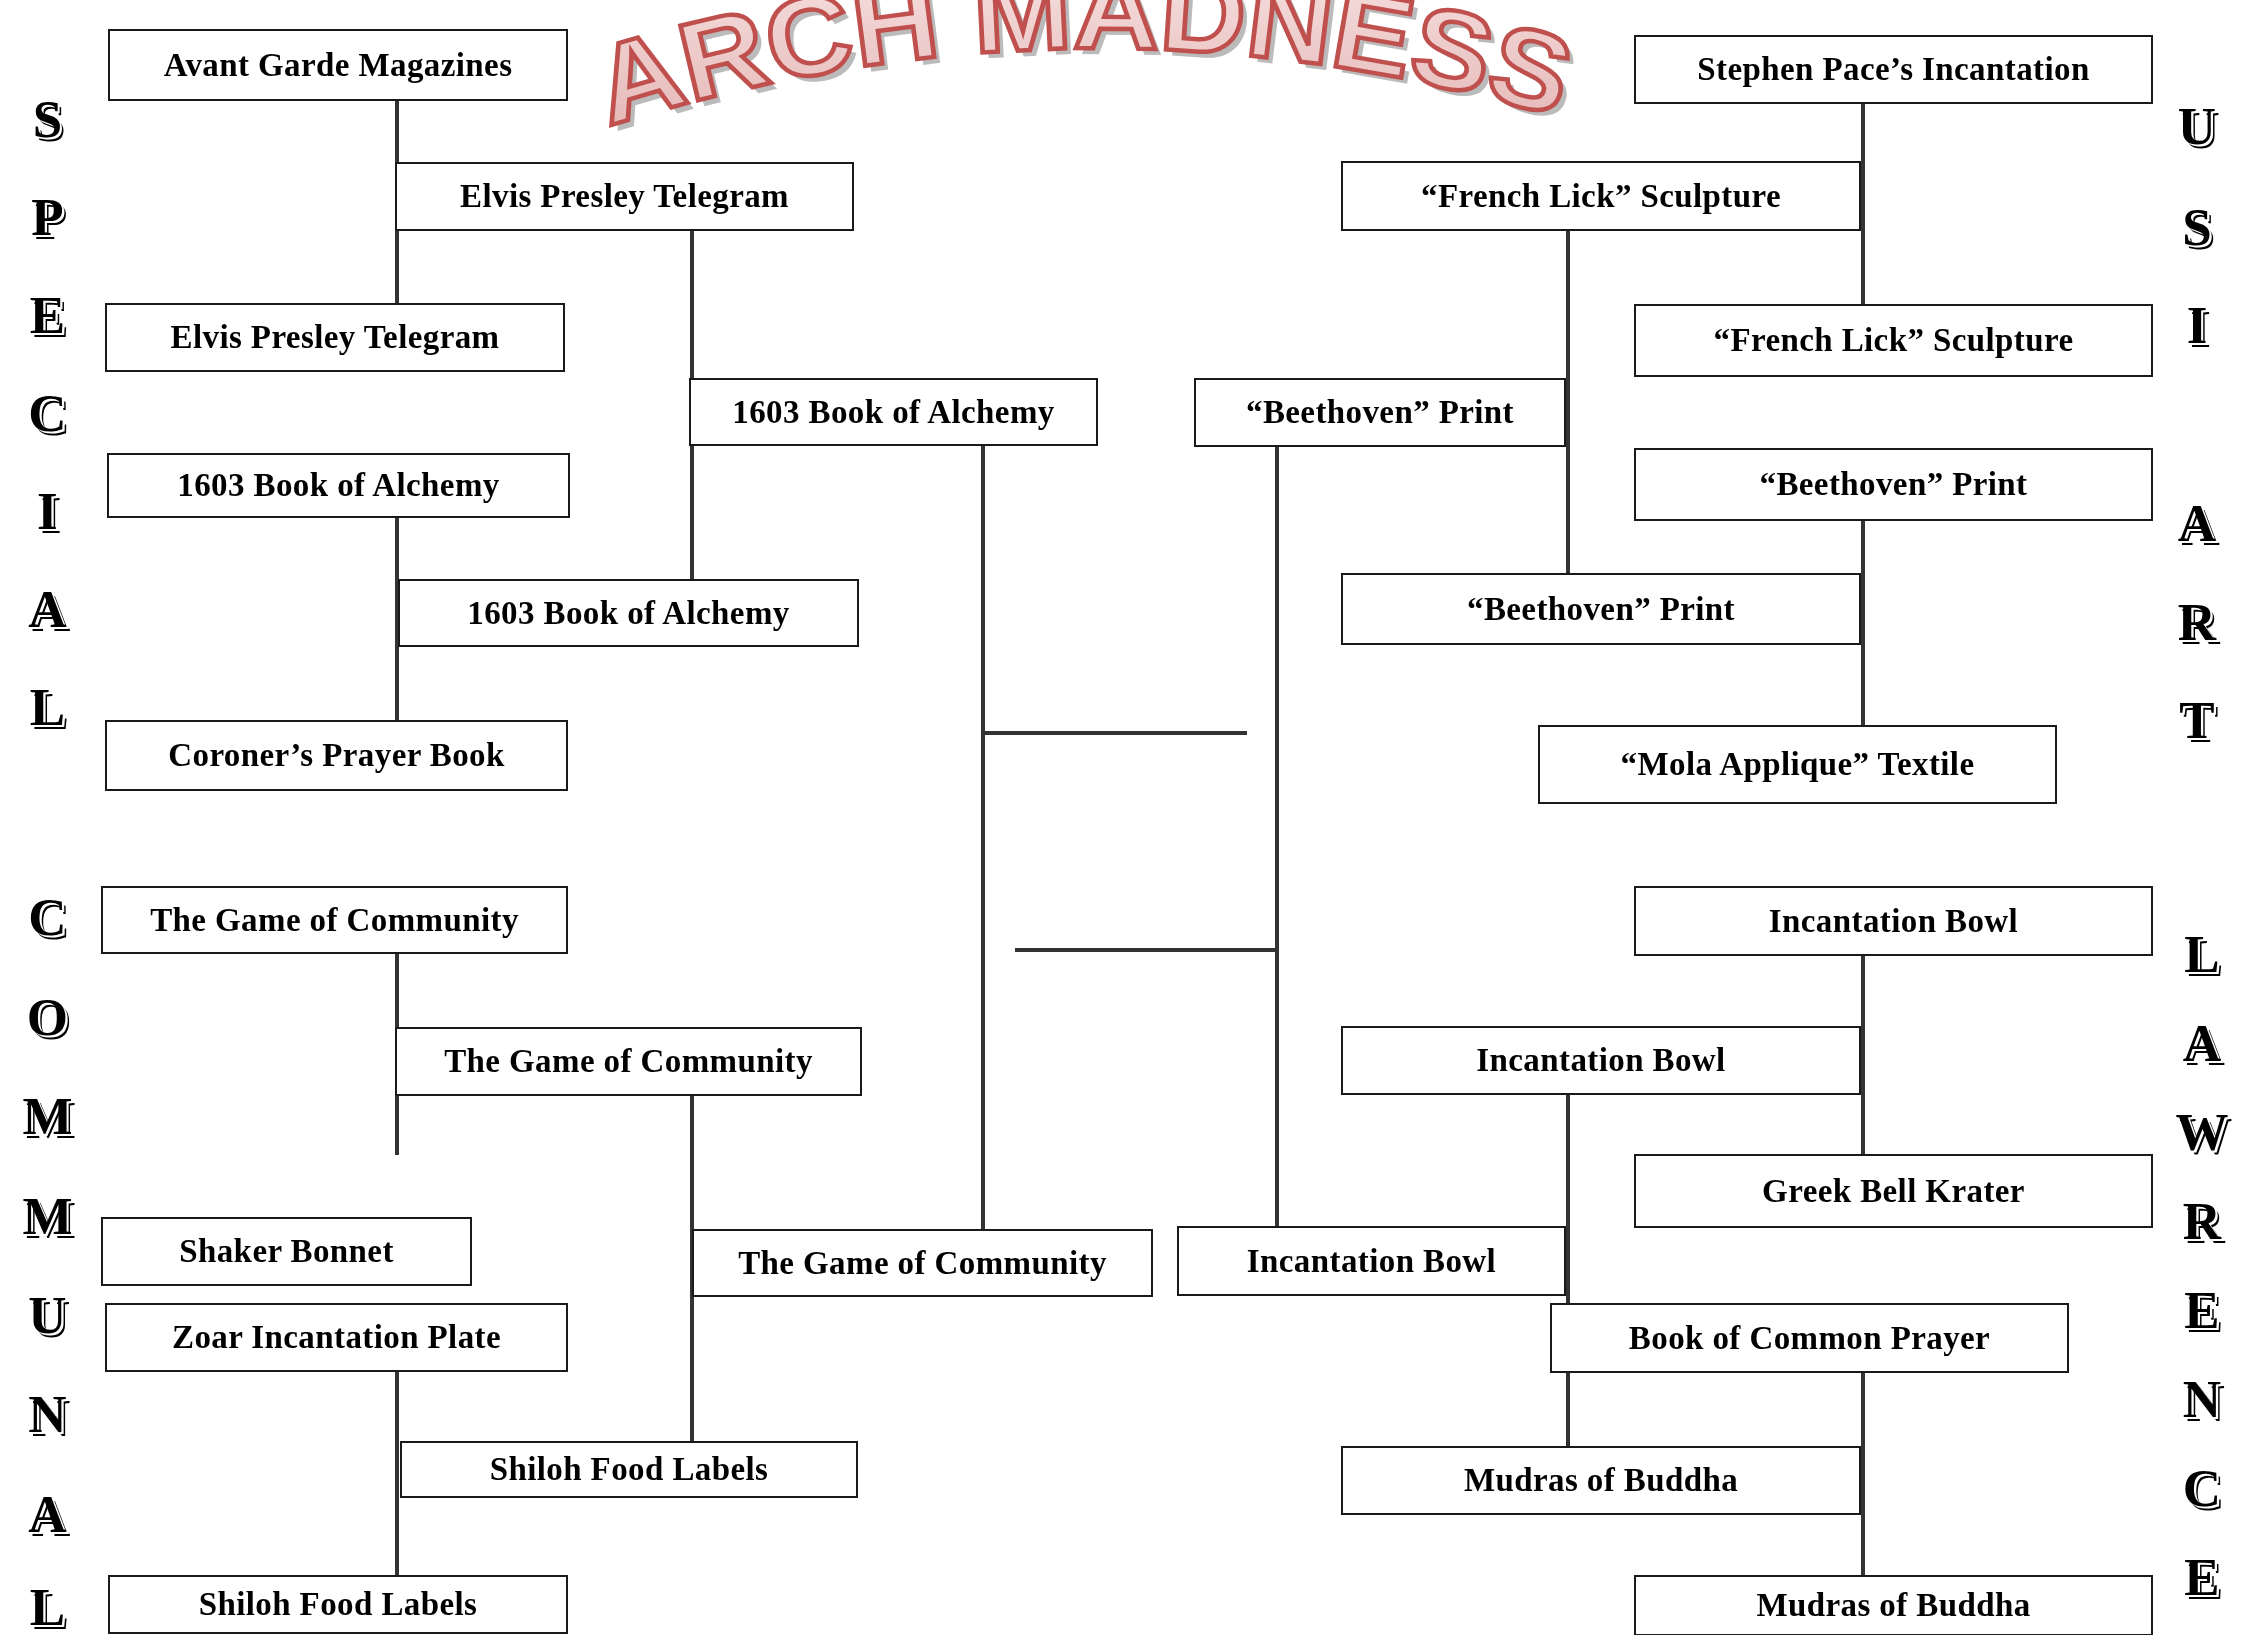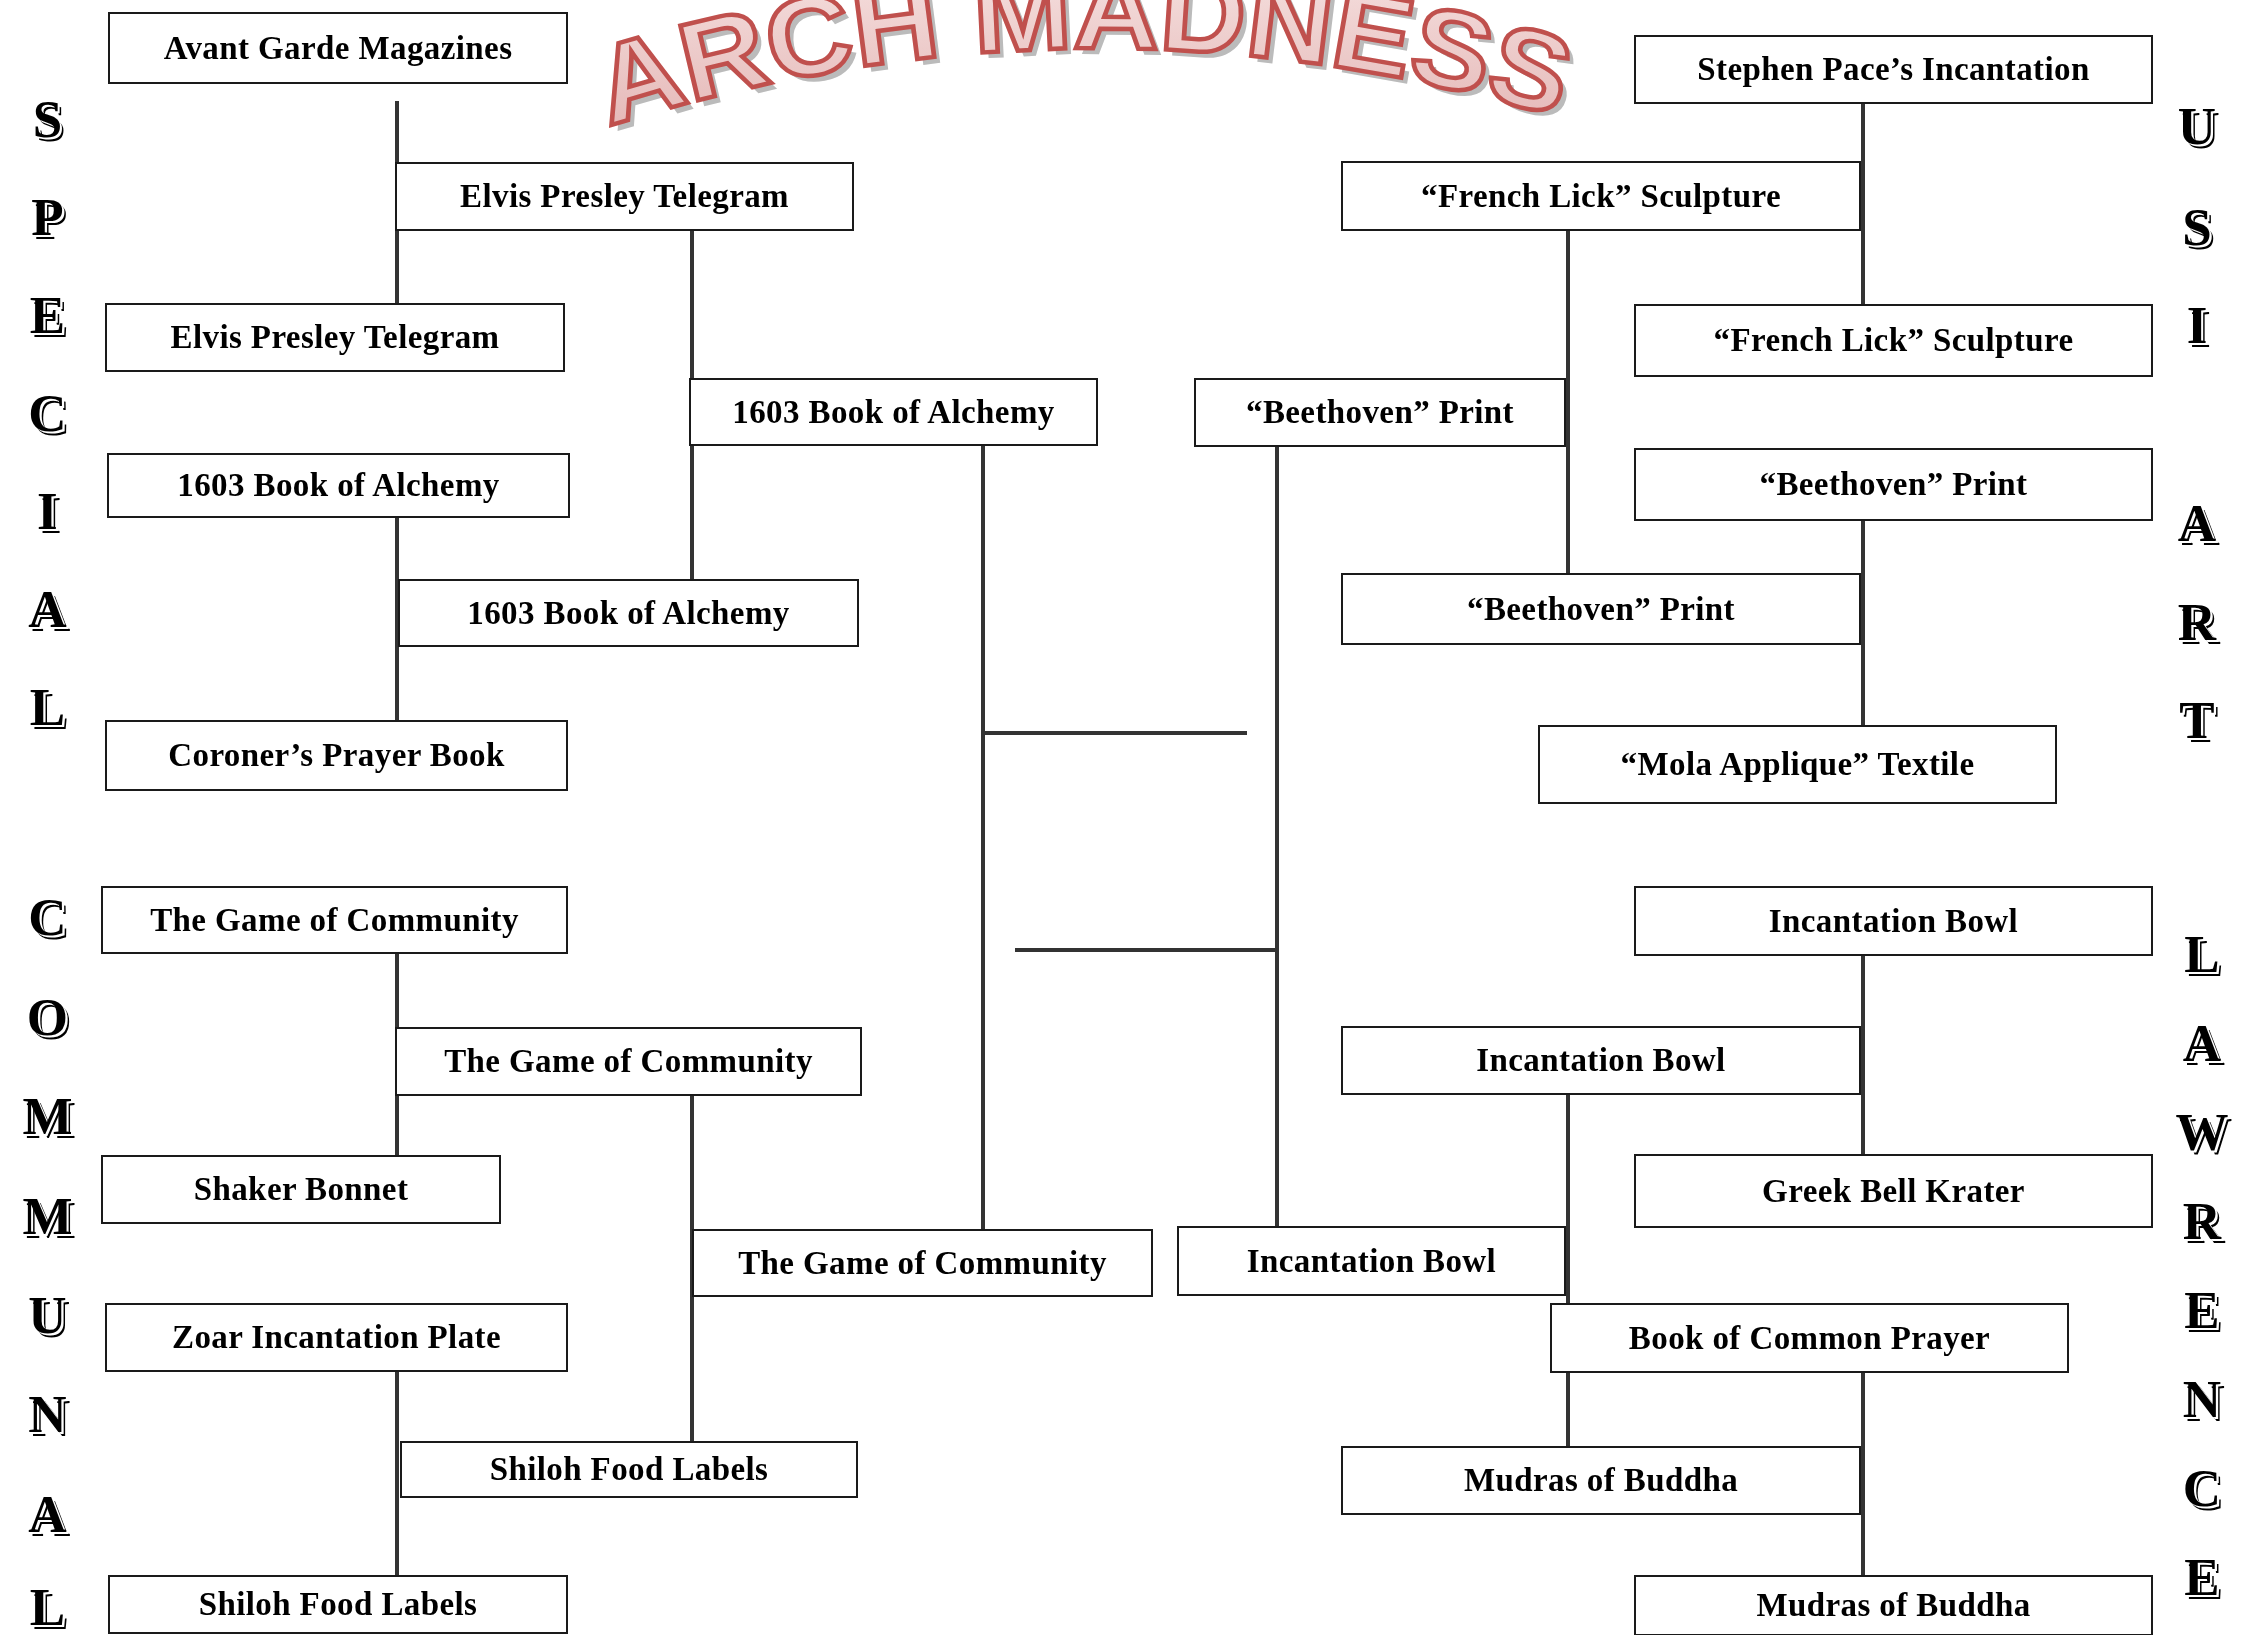--- a/index.html
+++ b/index.html
@@ -81,30 +81,30 @@
 
 <div class="vl" style="left:1861px;top:104px;height:200px"></div>
 <div class="vl" style="left:1861px;top:521px;height:204px"></div>
 <div class="vl" style="left:1566px;top:231px;height:342px"></div>
 <div class="vl" style="left:1861px;top:956px;height:198px"></div>
 <div class="vl" style="left:1861px;top:1373px;height:202px"></div>
 <div class="vl" style="left:1566px;top:1095px;height:351px"></div>
 <div class="vl" style="left:1275px;top:447px;height:780px"></div>
 <div class="hl" style="left:1015px;top:948px;width:263px"></div>
 
-<div class="box" style="left:108px;top:12px;width:460px;height:72px">Avant Garde Magazines</div>
+<div class="box" style="left:108px;top:29px;width:460px;height:72px">Avant Garde Magazines</div>
 <div class="box" style="left:105px;top:303px;width:460px;height:69px">Elvis Presley Telegram</div>
 <div class="box" style="left:107px;top:453px;width:463px;height:65px">1603 Book of Alchemy</div>
 <div class="box" style="left:105px;top:720px;width:463px;height:71px">Coroner’s Prayer Book</div>
 <div class="box" style="left:395px;top:162px;width:459px;height:69px">Elvis Presley Telegram</div>
 <div class="box" style="left:398px;top:579px;width:461px;height:68px">1603 Book of Alchemy</div>
 <div class="box" style="left:689px;top:378px;width:409px;height:68px">1603 Book of Alchemy</div>
 
 <div class="box" style="left:101px;top:886px;width:467px;height:68px">The Game of Community</div>
-<div class="box" style="left:101px;top:1155px;width:400px;height:69px">Shaker Bonnet</div>
+<div class="box" style="left:101px;top:1217px;width:371px;height:69px">Shaker Bonnet</div>
 <div class="box" style="left:105px;top:1303px;width:463px;height:69px">Zoar Incantation Plate</div>
 <div class="box" style="left:108px;top:1575px;width:460px;height:59px">Shiloh Food Labels</div>
 <div class="box" style="left:395px;top:1027px;width:467px;height:69px">The Game of Community</div>
 <div class="box" style="left:400px;top:1441px;width:458px;height:57px">Shiloh Food Labels</div>
 <div class="box" style="left:692px;top:1229px;width:461px;height:68px">The Game of Community</div>
 
 <div class="box" style="left:1634px;top:35px;width:519px;height:69px">Stephen Pace’s Incantation</div>
 <div class="box" style="left:1634px;top:304px;width:519px;height:73px">“French Lick” Sculpture</div>
 <div class="box" style="left:1634px;top:448px;width:519px;height:73px">“Beethoven” Print</div>
 <div class="box" style="left:1538px;top:725px;width:519px;height:79px">“Mola Applique” Textile</div>

